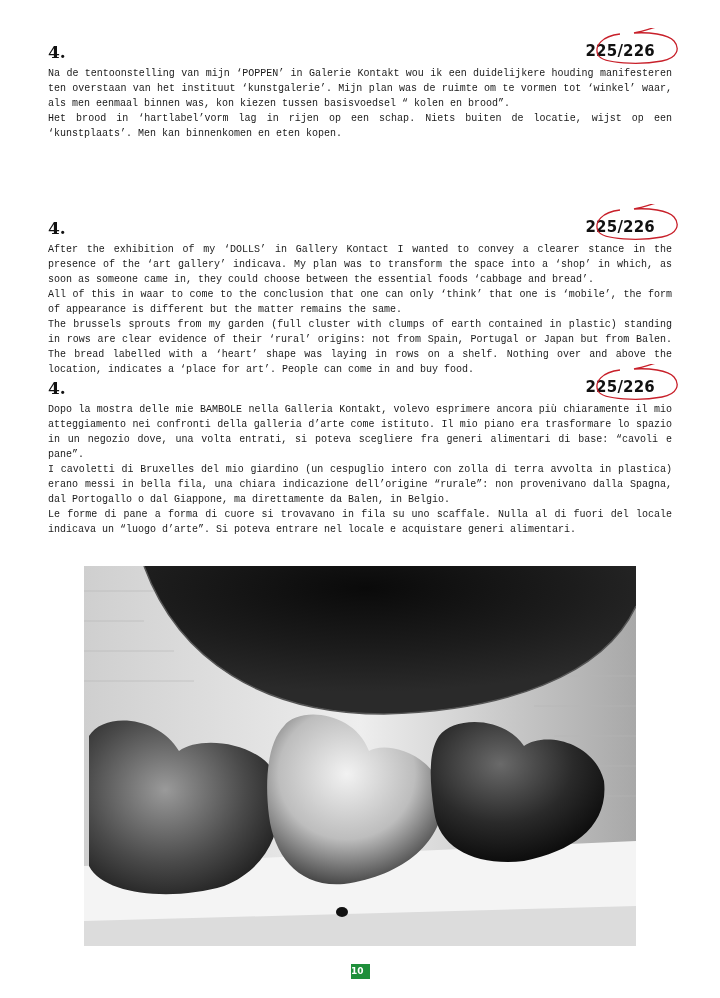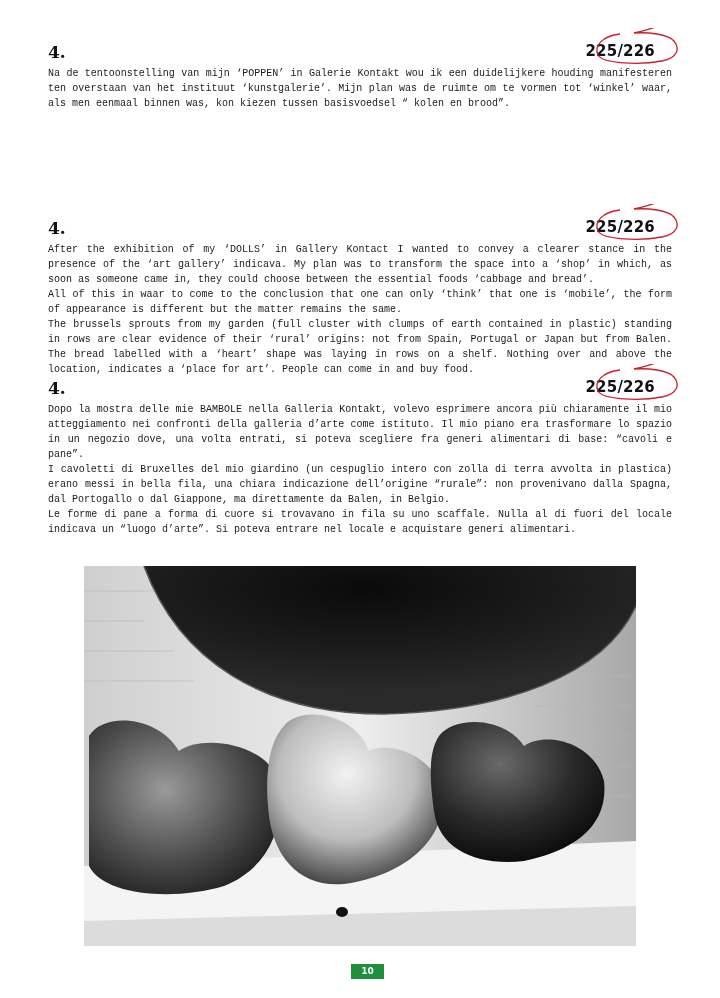--- a/index.html
+++ b/index.html
@@ -9,34 +9,35 @@
     .sec-head { position: relative; height: 30px; }
     .sec-num { position: absolute; left: 0; top: 6px; font-family: "DejaVu Serif", serif; font-weight: bold; font-size: 17px; color: #111; }
     .sec-ref { position: absolute; right: 11px; top: 4px; font-family: "DejaVu Sans", sans-serif; font-weight: bold; font-size: 15px; color: #111; letter-spacing: 0.2px; padding: 2px 6px; }
     .ref-circle { position: absolute; right: -8px; top: -8px; width: 90px; height: 40px; pointer-events: none; }
     .para { font-family: Liberation Mono, monospace; font-size: 10px; line-height: 15px; text-align: justify; color: #1a1a1a; }
     #sec-nl { top: 36px; }
     #sec-en { top: 212px; }
     #sec-it { top: 372px; }
     .photo { position: absolute; left: 84px; top: 566px; width: 552px; height: 380px; overflow: hidden; background: #d9d9d9; }
     .photo svg { display: block; }
-    .page-num { position: absolute; left: 351px; top: 964px; width: 33px; height: 15px; background: #1e8f3a; color: #fff; font-family: "DejaVu Sans", sans-serif; font-weight: bold; font-size: 9px; line-height: 15px; text-align: center; }
+    .page-num { position: absolute; left: 351px; top: 964px; width: 19px; height: 15px; background: #1e8f3a; color: #fff; font-family: "DejaVu Sans", sans-serif; font-weight: bold; font-size: 9px; line-height: 15px; text-align: left; }
   </style>
 </head>
 <body>
 
 <div class="section" id="sec-nl">
   <div class="sec-head">
     <span class="sec-num">4.</span>
     <span class="sec-ref">225/226</span>
     <svg class="ref-circle" viewBox="0 0 90 40">
       <path d="M30 6 C 12 8, 4 18, 8 27 C 13 36, 50 37, 72 33 C 88 30, 90 20, 84 13 C 78 6, 58 4, 44 5 C 54 3, 62 0, 70 -2" fill="none" stroke="#c8202a" stroke-width="1.3"></path>
     </svg>
   </div>
   <div class="para">Na de tentoonstelling van mijn ‘POPPEN’ in Galerie Kontakt wou ik een duidelijkere houding manifesteren ten overstaan van het instituut ‘kunstgalerie’. Mijn plan was de ruimte om te vormen tot ‘winkel’ waar, als men eenmaal binnen was, kon kiezen tussen basisvoedsel “ kolen en brood”.</div>
+  <div class="para">Het brood in ‘hartlabel’vorm lag in rijen op een schap. Niets buiten de locatie, wijst op een ‘kunstplaats’. Men kan binnenkomen en eten kopen.</div>
 </div>
 
 <div class="section" id="sec-en">
   <div class="sec-head">
     <span class="sec-num">4.</span>
     <span class="sec-ref">225/226</span>
     <svg class="ref-circle" viewBox="0 0 90 40">
       <path d="M30 6 C 12 8, 4 18, 8 27 C 13 36, 50 37, 72 33 C 88 30, 90 20, 84 13 C 78 6, 58 4, 44 5 C 54 3, 62 0, 70 -2" fill="none" stroke="#c8202a" stroke-width="1.3"></path>
     </svg>
   </div>

